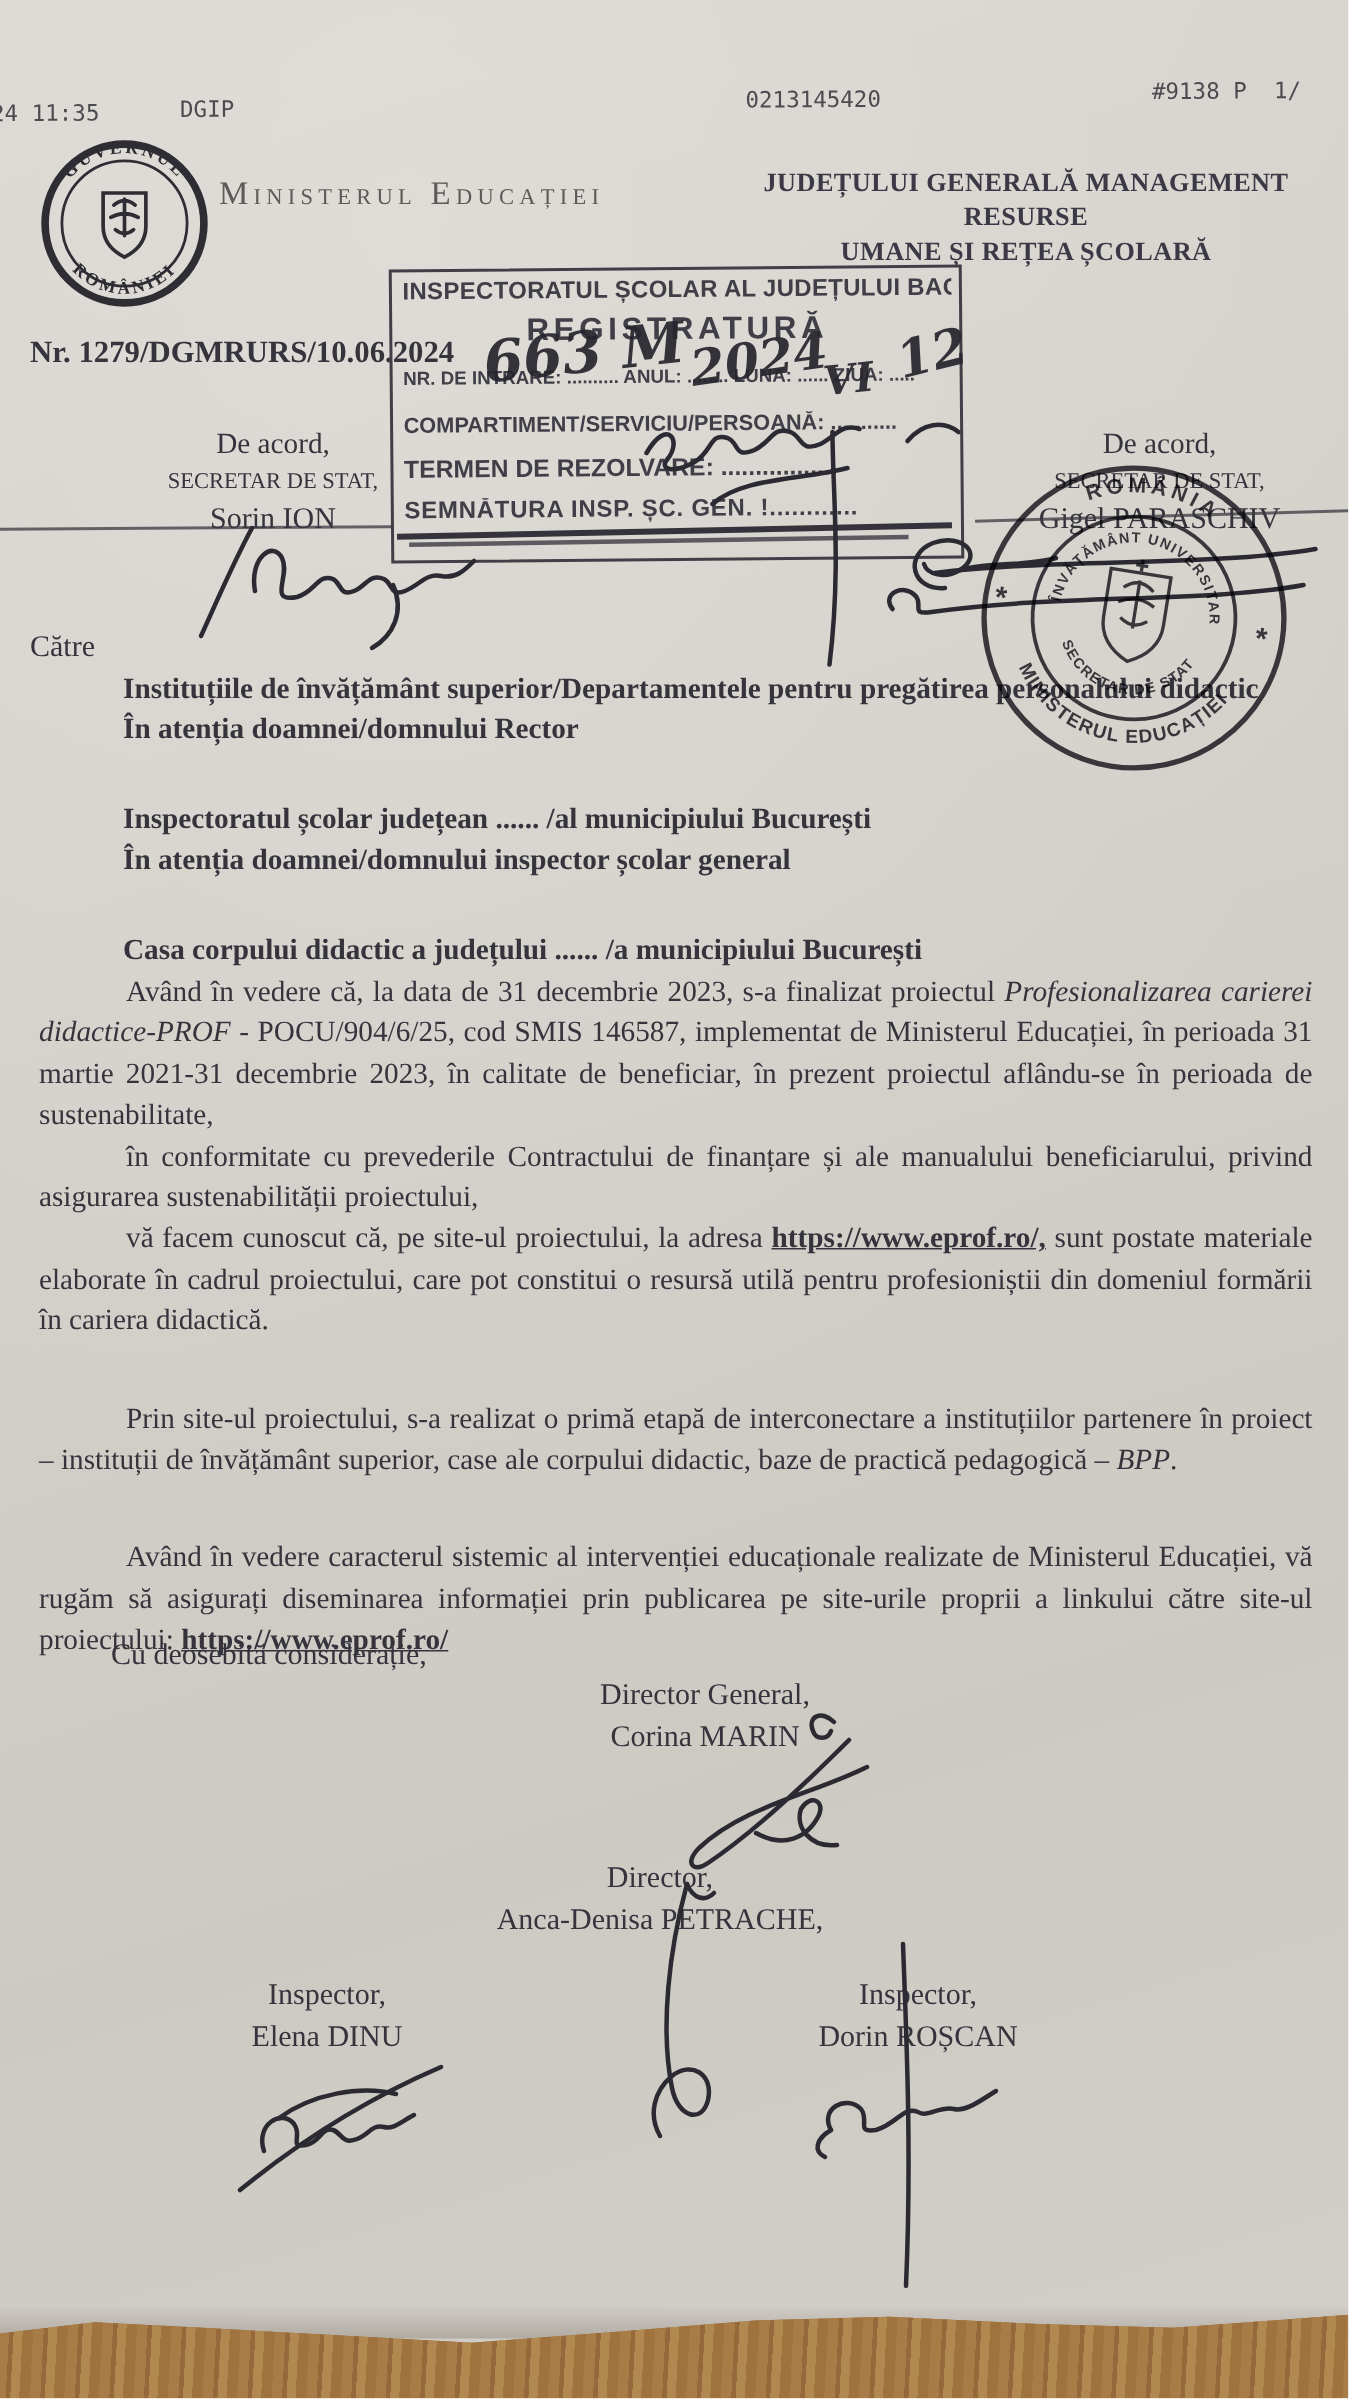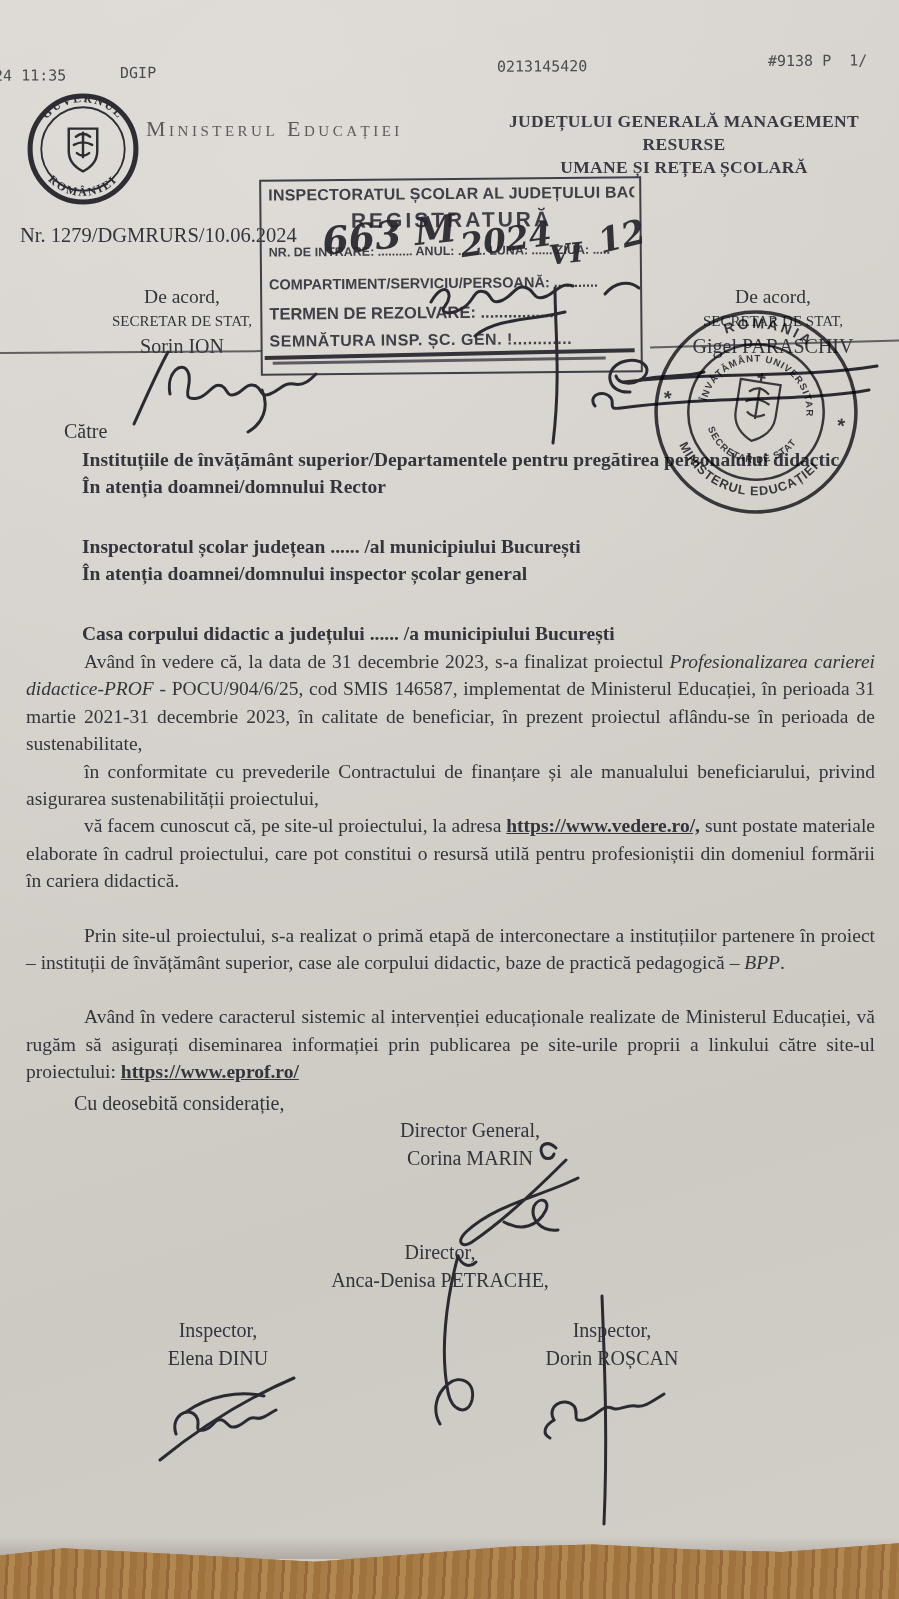--- a/index.html
+++ b/index.html
@@ -11,21 +11,21 @@
   
   .fax{position:absolute;top:58px;left:0;width:100%;height:26px;
     font-family:"DejaVu Sans Mono", monospace;font-size:15px;color:#4c4b50;transform:rotate(-.35deg);}
   .fax span{position:absolute;white-space:pre;}
   .fax .t{left:-6px;top:6px}.fax .s{left:120px;top:4px}.fax .n{left:497px;top:0}.fax .p{left:768px;top:-4px}
   
   .ministry{position:absolute;left:146px;top:116px;font-size:22px;letter-spacing:3.5px;
     font-variant:small-caps;color:#5d5b57;font-weight:500;}
   .directorate{position:absolute;left:478px;top:110px;width:412px;text-align:center;
     font-weight:bold;font-size:17.5px;line-height:23px;color:#3a3945;letter-spacing:.3px;}
-  .regnum{position:absolute;left:20px;top:224px;font-size:20.5px;}
+  .regnum{position:absolute;left:20px;top:224px;font-size:20.5px;font-weight:bold;}
   
   .stampbox{position:absolute;left:260px;top:178px;width:378px;height:192px;
     border:2.5px solid #403f47;transform:rotate(-.5deg);
     font-family:"Liberation Sans", sans-serif;font-weight:700;color:#403f48;z-index:2;}
   .sb{position:absolute;left:7px;right:5px;white-space:nowrap;overflow:hidden;}
   .sb.title{top:5px;font-size:16px;letter-spacing:.2px;}
   .sb.subtitle{top:28px;text-align:center;font-size:21px;letter-spacing:3px;}
   .sb.nr{top:64px;font-size:12.5px;}
   .sb.comp{top:95px;font-size:14.5px;}
   .sb.termen{top:123px;font-size:16.5px;}
@@ -56,26 +56,26 @@
     transform:rotate(9deg);mix-blend-mode:multiply;opacity:.93;}
   .roundstamp text{fill:#34333c;font-family:"Liberation Sans", sans-serif;font-weight:bold;}
   .roundstamp .ring{fill:none;stroke:#34333c;}
   .roundstamp path.em{fill:none;stroke:#34333c;stroke-width:2.2;}
   
   .govlogo{position:absolute;left:26px;top:92px;width:114px;height:114px;}
   .govlogo text{fill:#2e2d34;font-family:"Liberation Serif", serif;font-weight:bold;}
   .govlogo .ring{fill:none;stroke:#2e2d34;}
   .govlogo path{fill:none;stroke:#2e2d34;stroke-width:2.4;stroke-linecap:round;}
   
-  .catre{position:absolute;left:20px;top:420px;font-size:20px;margin-left:44px;}
+  .catre{position:absolute;left:20px;top:420px;font-size:20px;}
   .addr{position:absolute;left:82px;top:446px;width:800px;font-size:19.5px;line-height:27px;font-weight:bold;}
   .addr .blk{margin-bottom:33px;}
   .body{position:absolute;left:26px;top:648px;width:849px;font-size:19.5px;line-height:27.4px;text-align:justify;}
   .body p{margin:0;text-indent:58px;}
-  .body p.gap{margin-top:27px;}
+  .body p.gap{margin-top:38px;}
   .link{color:inherit;font-weight:bold;text-decoration:underline;cursor:pointer;}
   .closing{position:absolute;left:74px;top:1092px;font-size:20px;}
   .sigblock{position:absolute;text-align:center;font-size:20px;line-height:28px;z-index:2;}
   .sigblock.dg{left:340px;top:1116px;width:260px;text-align:center;}
   .sigblock.dir{left:312px;top:1238px;width:256px;}
   .sigblock.il{left:118px;top:1316px;width:200px;}
   .sigblock.ir{left:512px;top:1316px;width:200px;}
   
   .paperedge{position:absolute;left:0;bottom:40px;width:100%;height:22px;z-index:4;
     background:linear-gradient(rgba(0,0,0,0), rgba(96,84,70,.28));}
@@ -199,21 +199,21 @@
       <div>În atenția doamnei/domnului inspector școlar general</div>
     </div>
     <div class="blk">
       <div>Casa corpului didactic a județului ...... /a municipiului București</div>
     </div>
   </div>
 
   <div class="body">
     <p><span>Având în vedere că, la data de 31 decembrie 2023, s-a finalizat proiectul </span><i>Profesionalizarea carierei didactice-PROF</i><span> - POCU/904/6/25, cod SMIS 146587, implementat de Ministerul Educației, în perioada 31 martie 2021-31 decembrie 2023, în calitate de beneficiar, în prezent proiectul aflându-se în perioada de sustenabilitate,</span></p>
     <p>în conformitate cu prevederile Contractului de finanțare și ale manualului beneficiarului, privind asigurarea sustenabilității proiectului,</p>
-    <p><span>vă facem cunoscut că, pe site-ul proiectului, la adresa </span><a class="link">https://www.vedere.ro/,</a><span> sunt postate materiale elaborate în cadrul proiectului, care pot constitui o resursă utilă pentru profesioniștii din domeniul formării în cariera didactică.</span></p>
+    <p><span>vă facem cunoscut că, pe site-ul proiectului, la adresa </span><a class="link">https://www.eprof.ro/,</a><span> sunt postate materiale elaborate în cadrul proiectului, care pot constitui o resursă utilă pentru profesioniștii din domeniul formării în cariera didactică.</span></p>
     <p class="gap"><span>Prin site-ul proiectului, s-a realizat o primă etapă de interconectare a instituțiilor partenere în proiect – instituții de învățământ superior, case ale corpului didactic, baze de practică pedagogică – </span><i>BPP</i><span>.</span></p>
     <p class="gap"><span>Având în vedere caracterul sistemic al intervenției educaționale realizate de Ministerul Educației, vă rugăm să asigurați diseminarea informației prin publicarea pe site-urile proprii a linkului către site-ul proiectului: </span><a class="link">https://www.eprof.ro/</a></p>
   </div>
 
   <div class="closing">Cu deosebită considerație,</div>
 
   <div class="sigblock dg">
     <div>Director General,</div>
     <div>Corina MARIN</div>
   </div>

